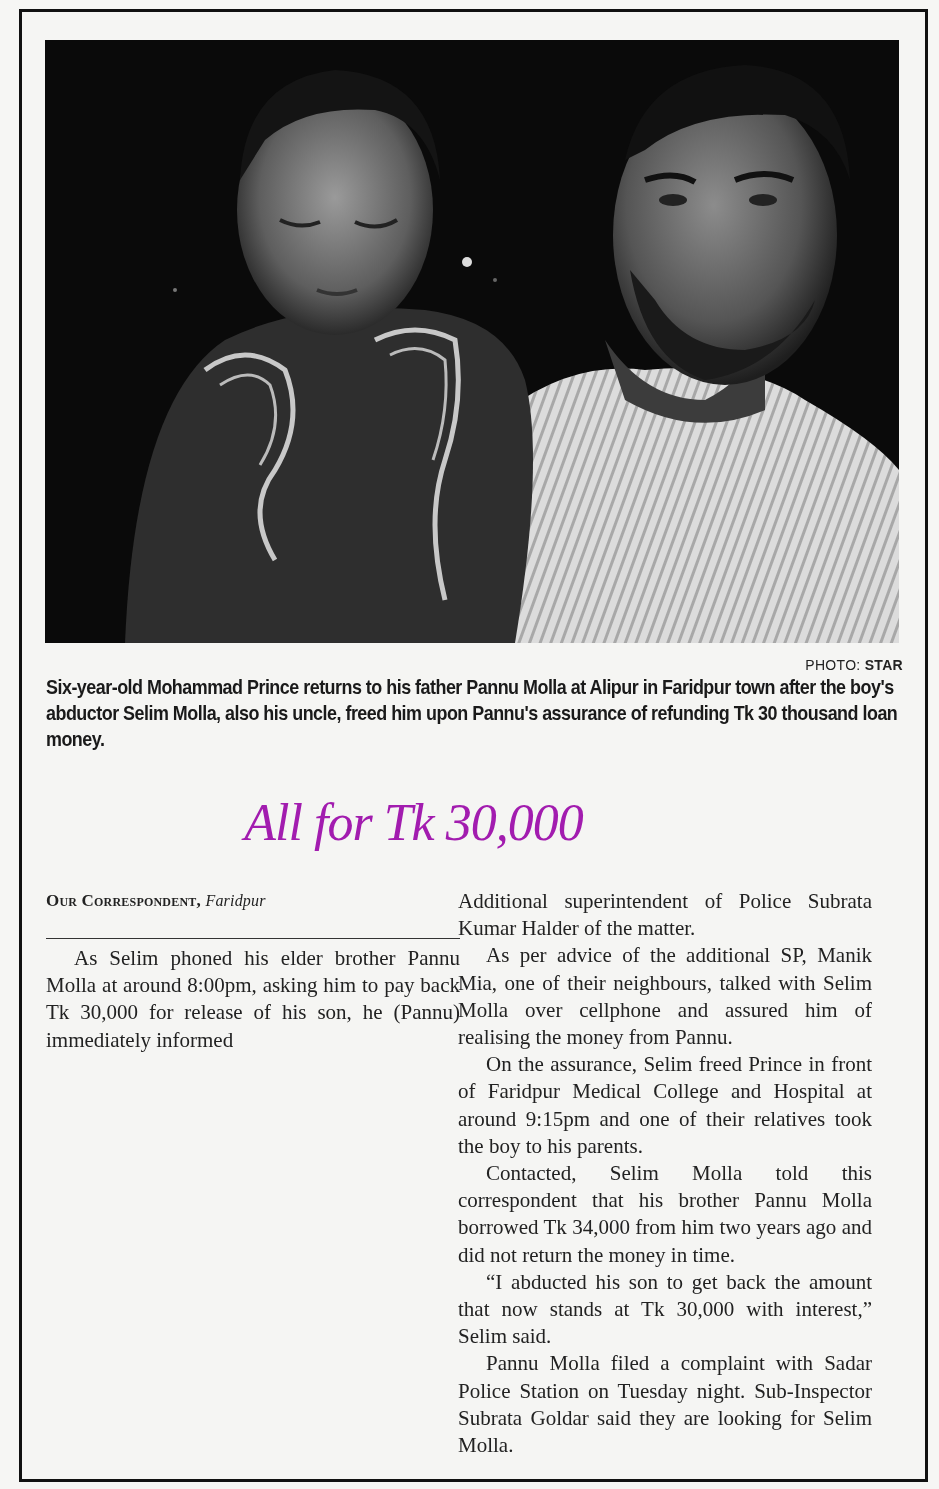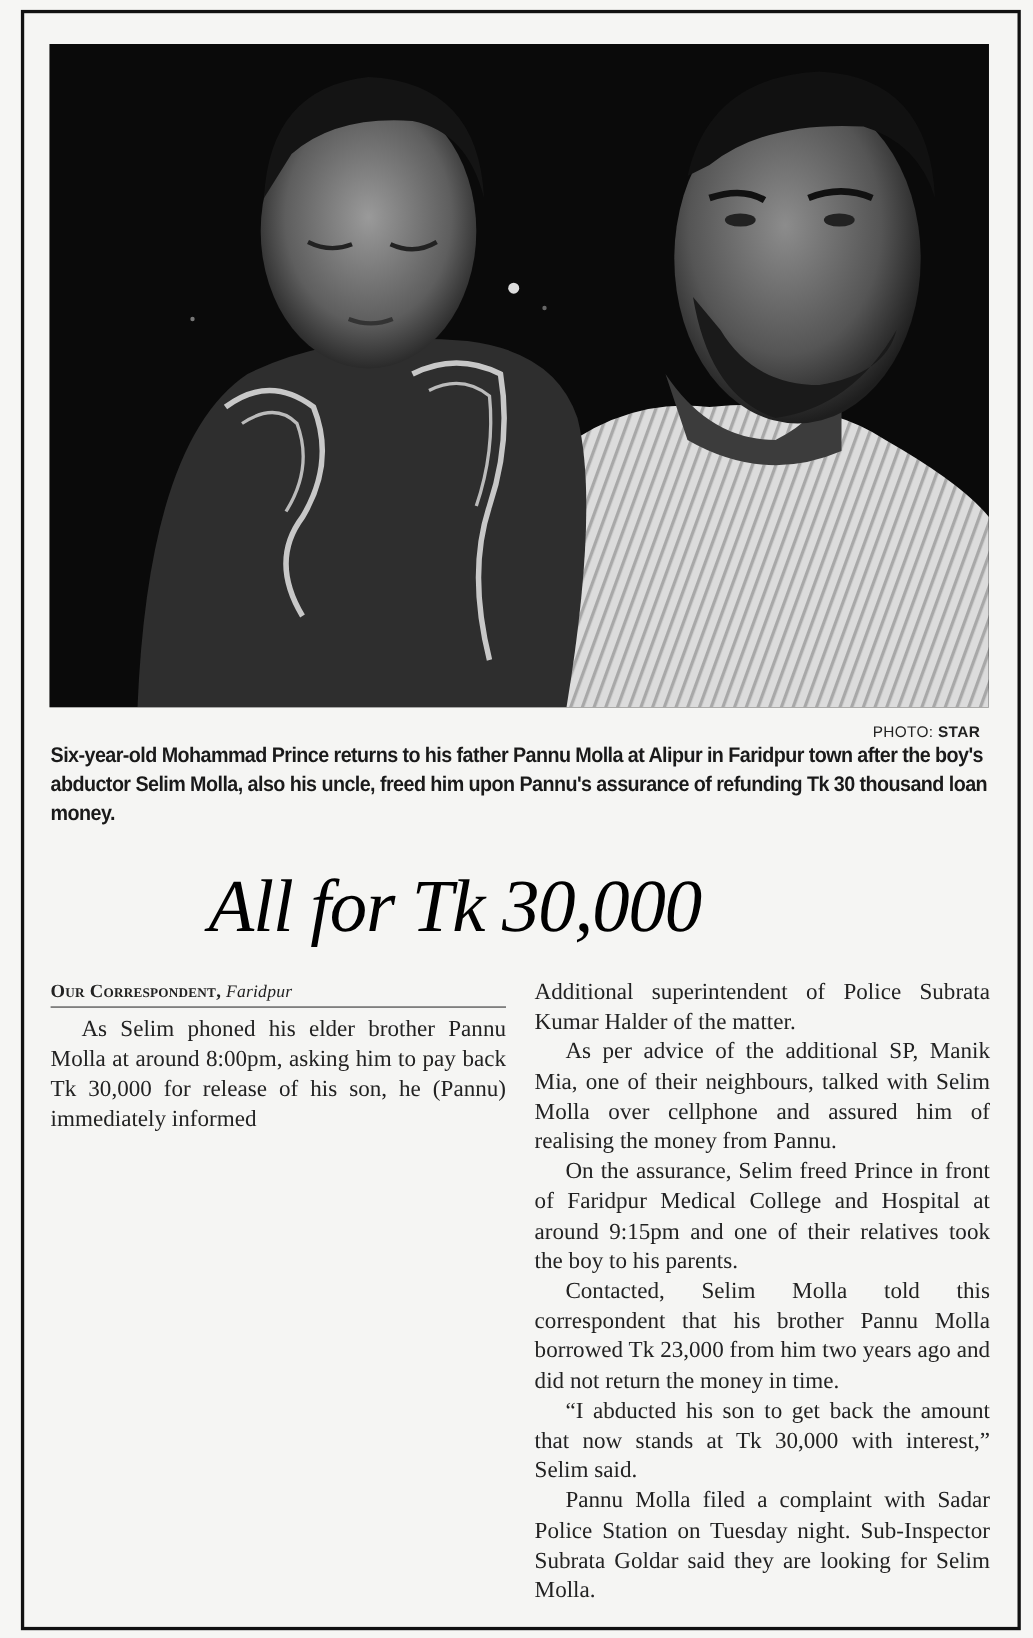--- a/index.html
+++ b/index.html
@@ -21,21 +21,21 @@
   .photo {
     position: absolute;
     left: 45px; top: 40px;
     width: 854px; height: 603px;
     background: #0b0b0b;
     overflow: hidden;
   }
   .photo svg { display: block; width: 100%; height: 100%; }
   .credit {
     position: absolute;
-    right: 48px; top: 657px;
+    right: 36px; top: 657px;
     font-family: "Liberation Sans", "DejaVu Sans", sans-serif;
     font-size: 14px;
     color: #222;
     letter-spacing: 0.3px;
   }
   .credit b { font-weight: bold; }
   .caption {
     position: absolute;
     left: 46px; top: 675px;
     width: 856px;
@@ -49,42 +49,42 @@
     transform-origin: left top;
     width: 920px;
   }
   .headline {
     position: absolute;
     left: 0; top: 778px;
     width: 827px;
     text-align: center;
     font-family: "Liberation Serif", "DejaVu Serif", serif;
     font-style: italic;
-    font-size: 68px;
+    font-size: 52px;
     line-height: 90px;
-    color: #000000;
+    color: #a21caf;
     letter-spacing: -1px;
   }
   .col {
     position: absolute;
     top: 888px;
     width: 414px;
     font-size: 21px;
     line-height: 27.2px;
     text-align: justify;
     color: #222;
   }
   .col-left { left: 46px; }
-  .col-right { left: 486px; }
+  .col-right { left: 458px; }
   .byline {
     font-size: 17px;
     line-height: 26px;
     font-variant: small-caps;
     font-weight: bold;
-    padding-bottom: 0;
+    padding-bottom: 24px;
     border-bottom: 1.5px solid #333;
     margin-bottom: 6px;
     letter-spacing: 0.2px;
     text-align: left;
   }
   .byline .loc {
     font-variant: normal;
     font-style: italic;
     font-weight: normal;
     font-size: 16px;
@@ -173,16 +173,16 @@
     <span>Our Correspondent,</span>
     <span class="loc">Faridpur</span>
   </div>
   <p class="indent">As Selim phoned his elder brother Pannu Molla at around 8:00pm, asking him to pay back Tk 30,000 for release of his son, he (Pannu) immediately informed</p>
 </div>
 
 <div class="col col-right">
   <p class="noindent">Additional superintendent of Police Subrata Kumar Halder of the matter.</p>
   <p class="indent">As per advice of the additional SP, Manik Mia, one of their neighbours, talked with Selim Molla over cellphone and assured him of realising the money from Pannu.</p>
   <p class="indent">On the assurance, Selim freed Prince in front of Faridpur Medical College and Hospital at around 9:15pm and one of their relatives took the boy to his parents.</p>
-  <p class="indent">Contacted, Selim Molla told this correspondent that his brother Pannu Molla borrowed Tk 23,000 from him two years ago and did not return the money in time.</p>
+  <p class="indent">Contacted, Selim Molla told this correspondent that his brother Pannu Molla borrowed Tk 34,000 from him two years ago and did not return the money in time.</p>
   <p class="indent">“I abducted his son to get back the amount that now stands at Tk 30,000 with interest,” Selim said.</p>
   <p class="indent">Pannu Molla filed a complaint with Sadar Police Station on Tuesday night. Sub-Inspector Subrata Goldar said they are looking for Selim Molla.</p>
 </div>
 
 </body></html>

